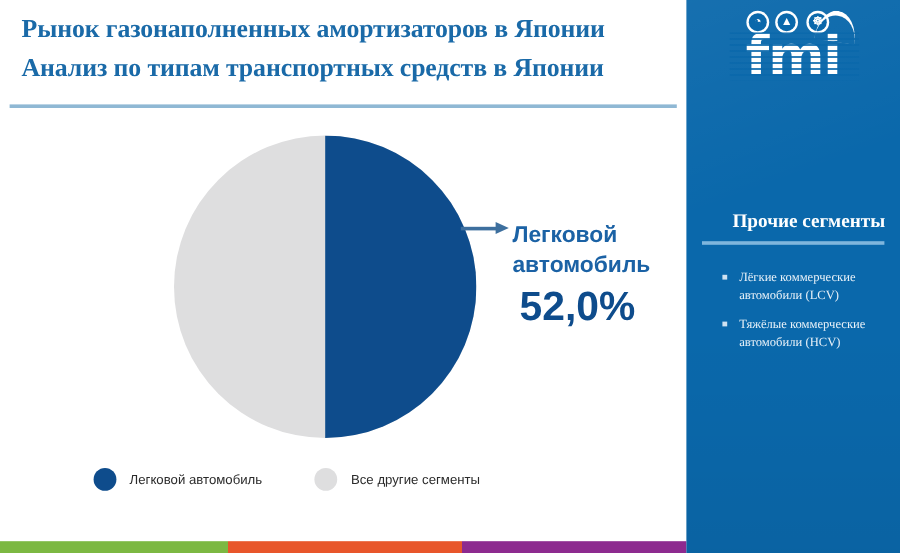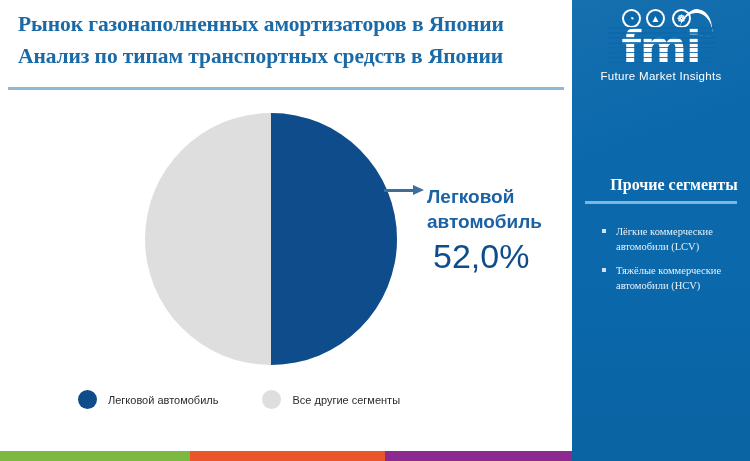--- a/index.html
+++ b/index.html
@@ -111,21 +111,21 @@
   }
   .callout-name {
     font-size: 19px;
     font-weight: bold;
     line-height: 25px;
     color: #1b62a5;
     white-space: nowrap;
   }
   .callout-value {
     font-size: 34px;
-    font-weight: normal;
+    font-weight: bold;
     line-height: 40px;
     color: #0e4c8c;
     margin-top: 2px;
     margin-left: 6px;
     white-space: nowrap;
   }
 
   
   #legend {
     position: absolute;
@@ -370,21 +370,20 @@
         <span class="logo-icon">
             <span class="ic-inner">▲</span>
           </span>
         <span class="logo-icon">
             <span class="ic-inner">☸</span>
           </span>
       </div>
       <div id="logo-swoosh"></div>
       <div id="logo-word">fmi</div>
       <div class="stripes" style="position:absolute;left:36px;top:21px;width:108px;height:40px;background-image:repeating-linear-gradient(to bottom, rgba(10,104,171,0.85) 0px, rgba(10,104,171,0.85) 1.5px, rgba(10,104,171,0) 1.5px, rgba(10,104,171,0) 5px);"></div>
-      <div id="logo-tagline">Future Market Insights</div>
     </div>
 
     <div id="panel-heading">Прочие сегменты</div>
     <div id="panel-rule"></div>
 
     <ul id="panel-list">
       <li>
         <span class="bullet"></span>
         <span>Лёгкие коммерческие автомобили (LCV)</span>
       </li>

